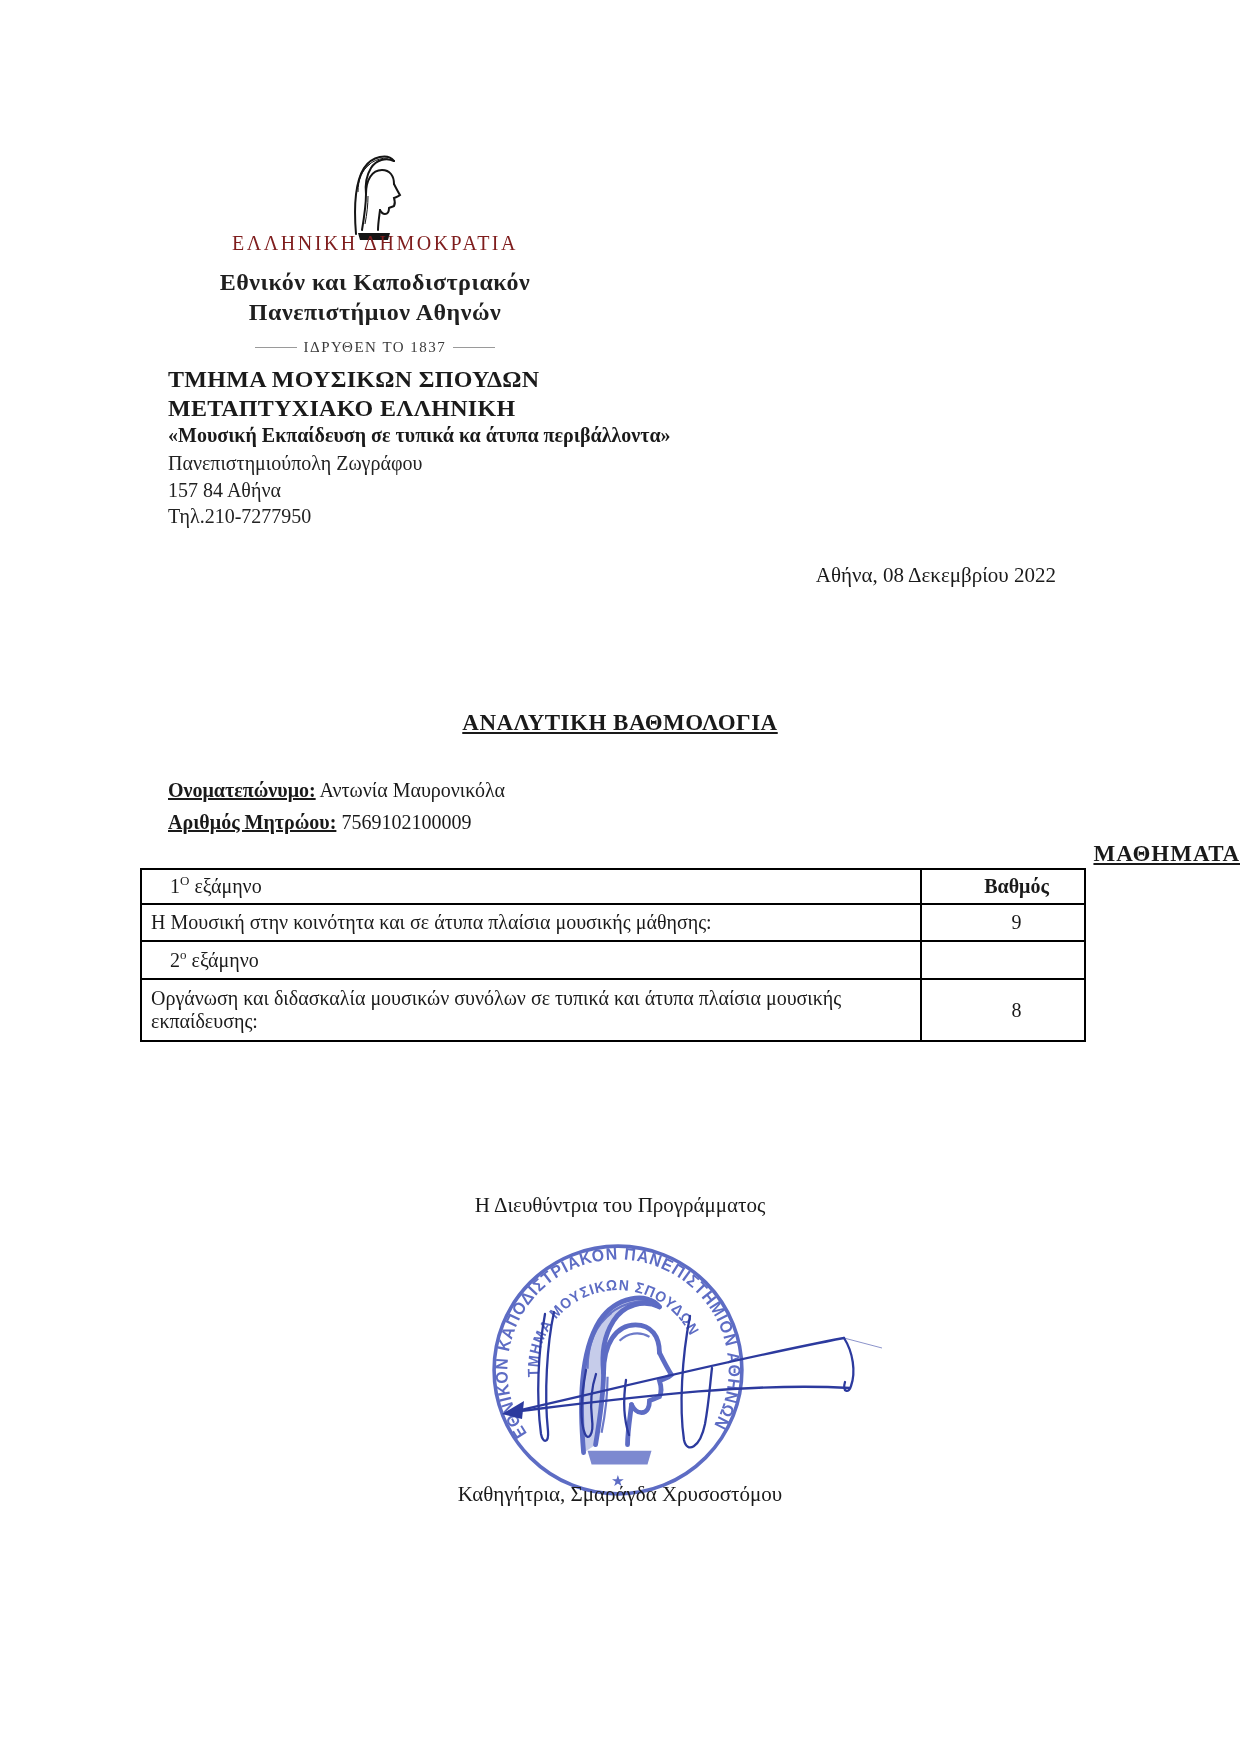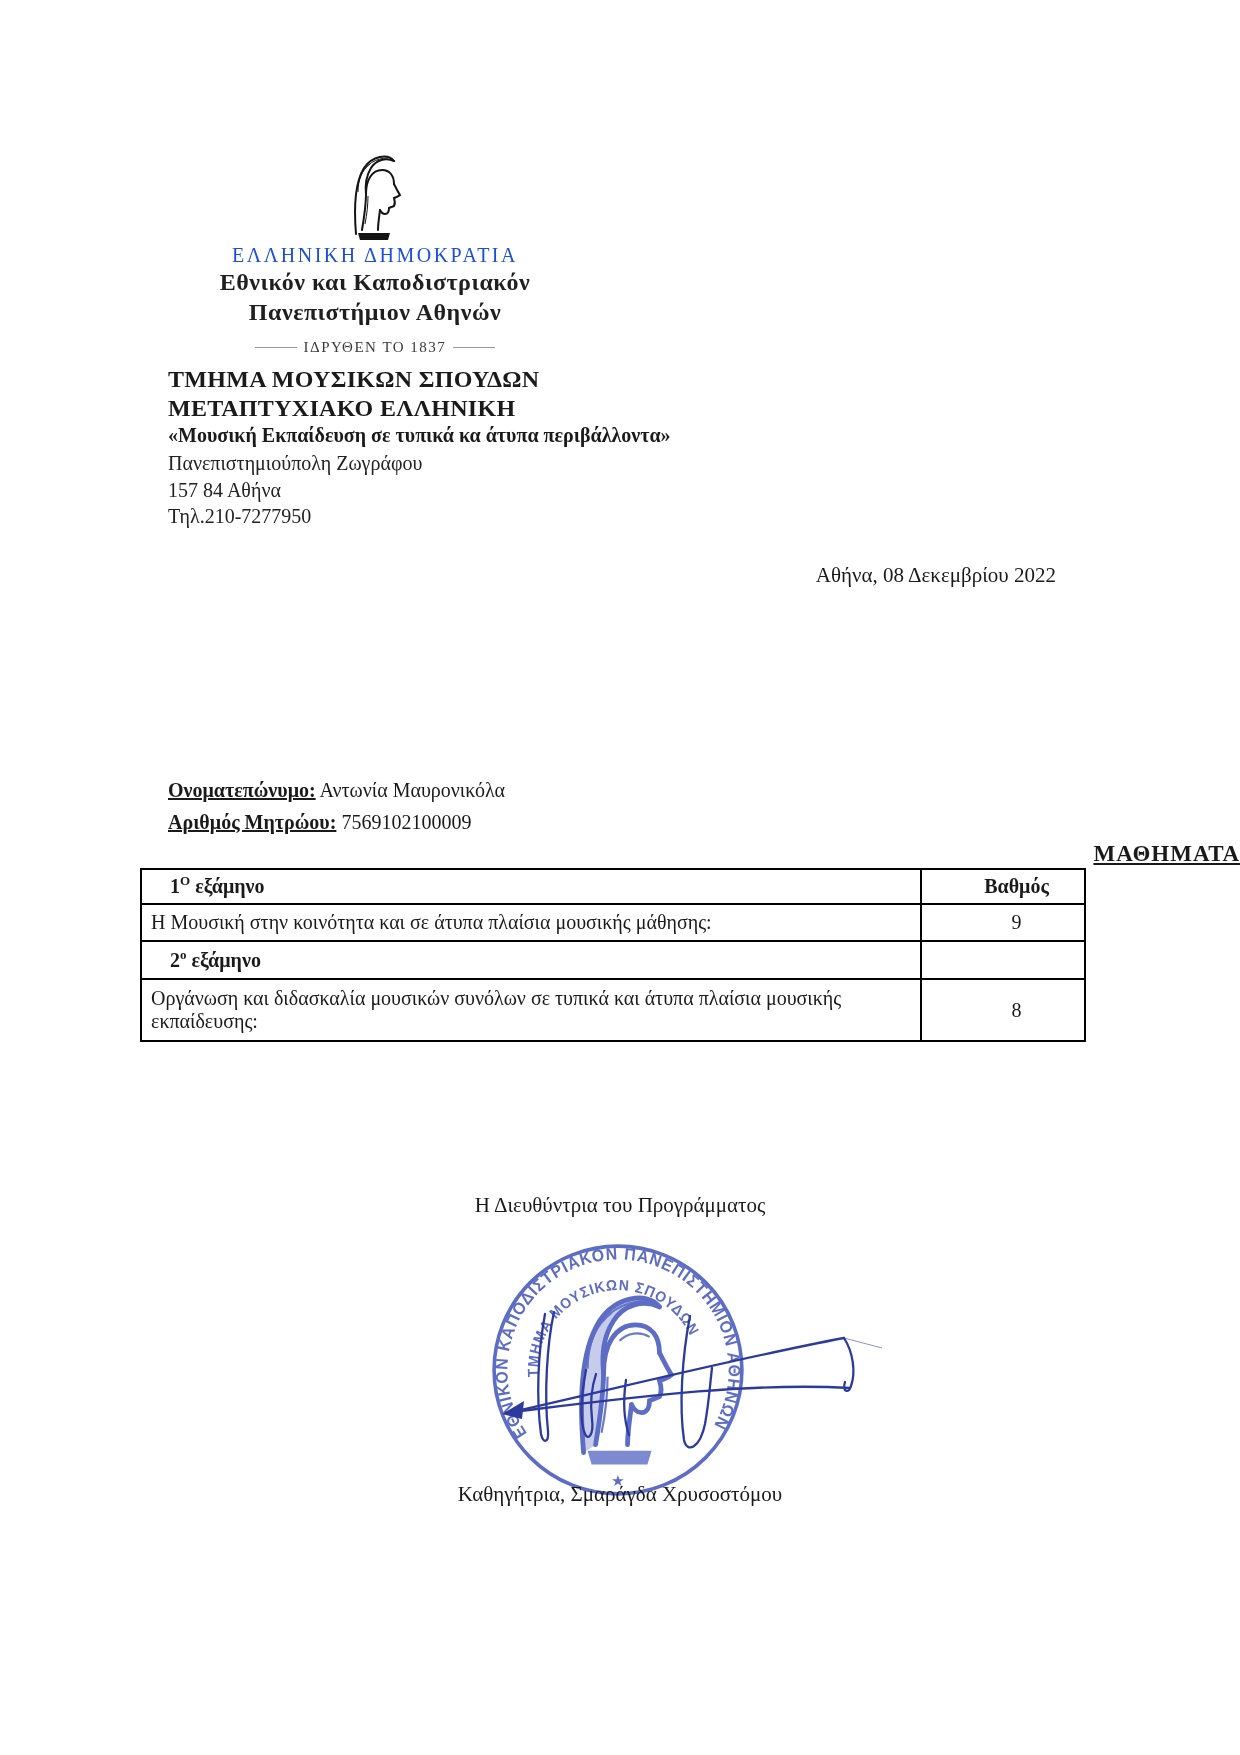--- a/index.html
+++ b/index.html
@@ -5,21 +5,21 @@
   html,body { margin:0; padding:0; background:#ffffff; }
   .page {
     position:relative; width:1240px; height:1755px; background:#ffffff;
     font-family:"Liberation Serif", serif; color:#1a1a1a; overflow:hidden;
   }
   .abs { position:absolute; }
 
   
   .emblem { left:344px; top:148px; width:60px; height:92px; }
   .hdr-line { left:163px; width:424px; text-align:center; }
-  .republic { top:244px; font-size:20px; letter-spacing:2.5px; color:#1d4ed8; }
+  .republic { top:232px; font-size:20px; letter-spacing:2.5px; color:#7f1d1d; }
   .uni { font-size:24px; font-weight:bold; color:#1f1f1f; letter-spacing:0.5px; }
   .uni1 { top:269px; }
   .uni2 { top:299px; }
   .founded { top:339px; display:flex; align-items:center; justify-content:center; gap:7px;
              font-size:15px; letter-spacing:1.5px; color:#3a3a3a; }
   .rule { width:42px; height:1px; background:#9a9a9a; display:inline-block; }
 
   .left-block { left:168px; }
   .dept { font-size:24px; font-weight:bold; letter-spacing:0.3px; }
   .dept1 { top:366px; }
@@ -38,21 +38,21 @@
   .id-line { font-size:20px; }
   .name-line { top:779px; }
   .reg-line  { top:811px; }
   .lbl { font-weight:bold; text-decoration:underline;margin-top:41px; }
   .table-title { top:841px; left:0; width:1240px; text-align:right;
                  font-size:23px; font-weight:bold; text-decoration:underline; letter-spacing:1px; }
 
   table.grades { position:absolute; left:140px; top:868px; width:946px;
                  border-collapse:collapse; table-layout:fixed; }
   table.grades td { border:2px solid #000; font-size:20px; padding:2px 9px; vertical-align:middle; }
-  table.grades td.sem { font-weight:bold;padding-left:28px; }
+  table.grades td.sem { font-weight:normal;padding-left:28px; }
   table.grades td.grade { text-align:center; width:117px;padding-left:36px; }
   table.grades td.grade-hd { text-align:center; font-weight:bold; }
   table.grades sup { font-size:13px; line-height:0; }
   .sem-rest { margin-left:5px; }
   td.h-hdr { height:29px; }
   td.h-r1  { height:31px; }
   td.h-r2  { height:32px; }
   td.h-r3  { height:56px; }
   td.vbot  { vertical-align:bottom; padding-bottom:6px; }
 
@@ -95,20 +95,21 @@
 
   <div class="abs left-block dept dept1">ΤΜΗΜΑ ΜΟΥΣΙΚΩΝ ΣΠΟΥΔΩΝ</div>
   <div class="abs left-block dept dept2">ΜΕΤΑΠΤΥΧΙΑΚΟ ΕΛΛΗΝΙΚΗ</div>
   <div class="abs left-block prog-title">«Μουσική Εκπαίδευση σε τυπικά κα άτυπα περιβάλλοντα»</div>
   <div class="abs left-block addr addr1">Πανεπιστημιούπολη Ζωγράφου</div>
   <div class="abs left-block addr addr2">157 84 Αθήνα</div>
   <div class="abs left-block addr phone">Τηλ.210-7277950</div>
 
   <div class="abs date-line">Αθήνα, 08 Δεκεμβρίου 2022</div>
 
+  <div class="abs doc-title">ΑΝΑΛΥΤΙΚΗ ΒΑΘΜΟΛΟΓΙΑ</div>
 
   <div class="abs left-block id-line name-line">
     <span class="lbl">Ονοματεπώνυμο:</span>
     <span>Αντωνία Μαυρονικόλα</span>
   </div>
   <div class="abs left-block id-line reg-line">
     <span class="lbl">Αριθμός Μητρώου:</span>
     <span>7569102100009</span>
   </div>
 

